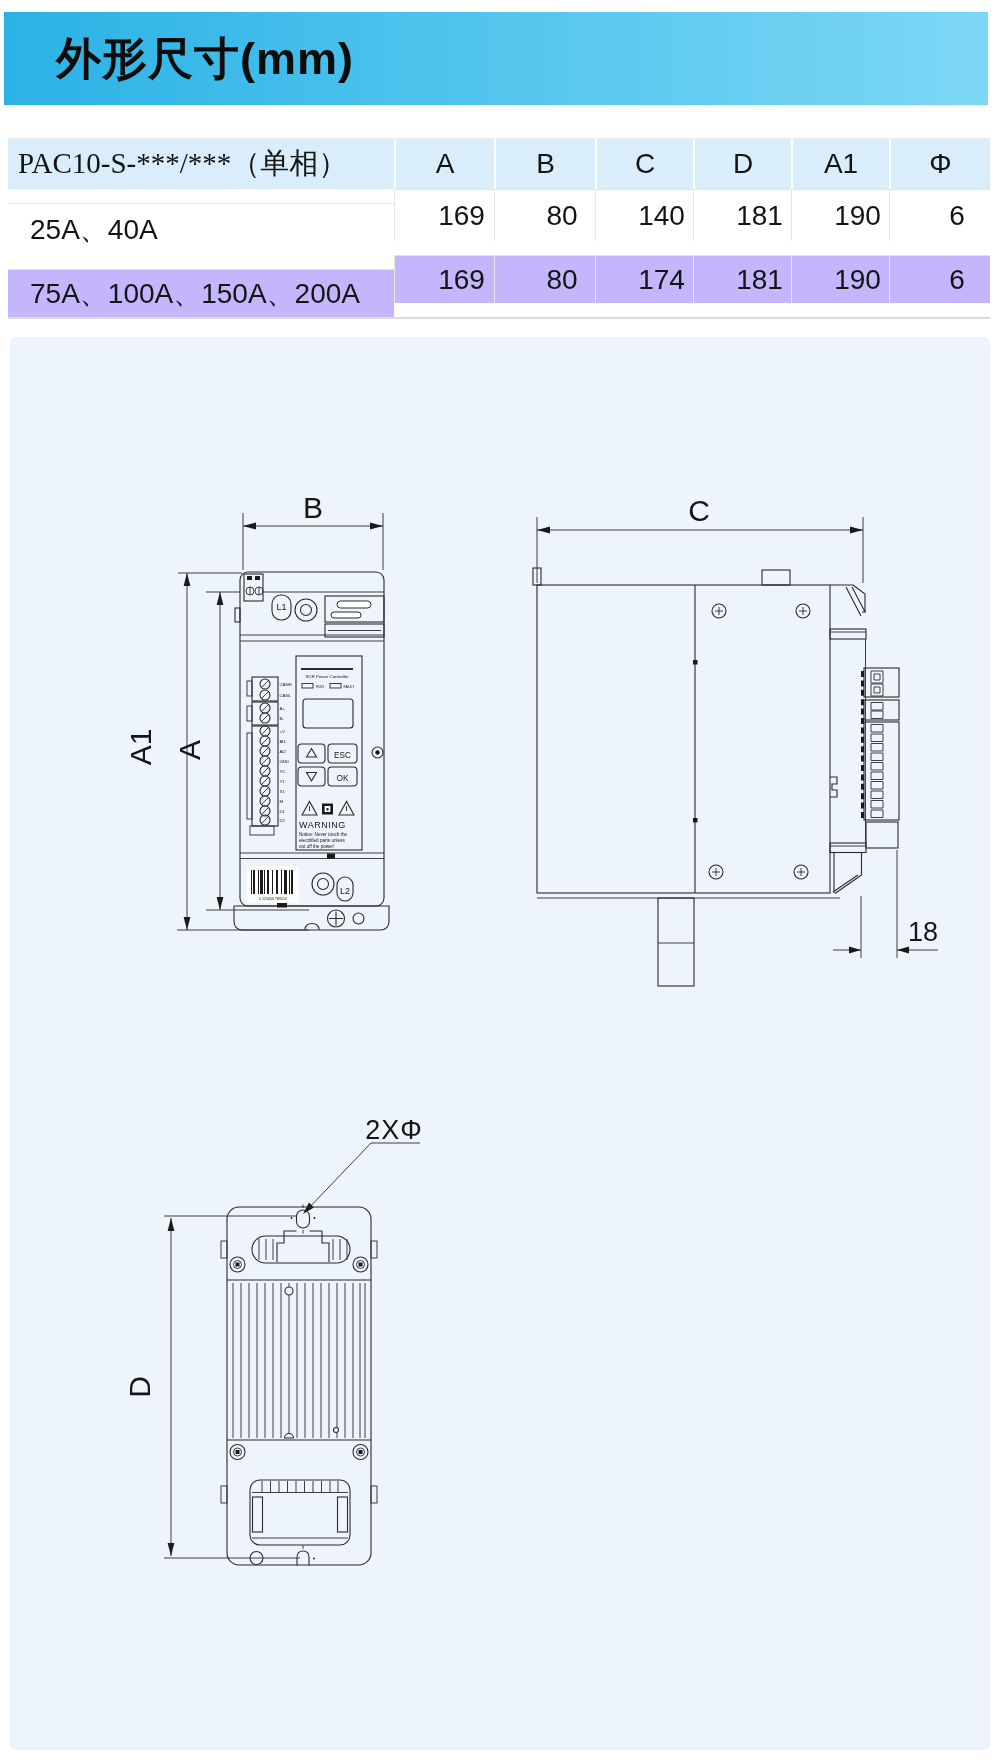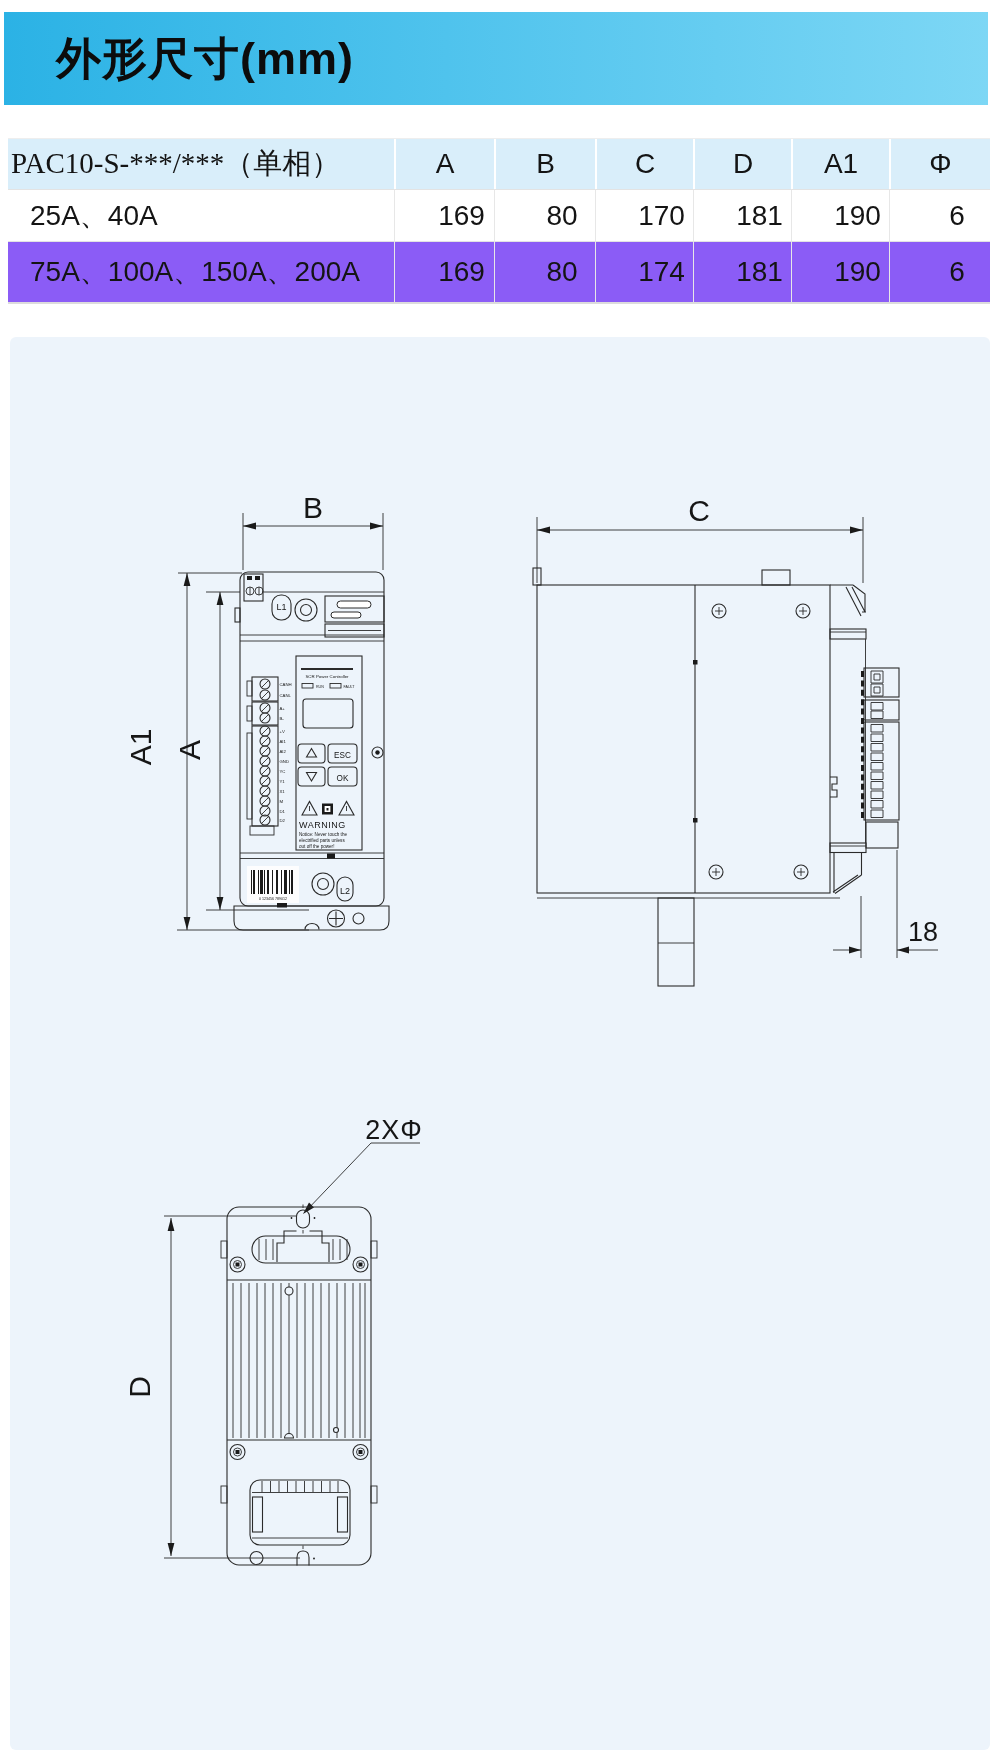--- a/index.html
+++ b/index.html
@@ -18,25 +18,25 @@
   }
   
   .dtable { position:absolute; left:8px; top:138px; width:982px; border-bottom:2px solid #dcdcdc; border-top:1px solid #eeeeee; }
   .tr { display:flex; }
   .td { box-sizing:border-box; display:flex; align-items:center; justify-content:center;
         font-size:28px; color:#141414; }
   .c0 { width:386px; } .c1 { width:100px; } .c2 { width:101px; } .c3 { width:98px; }
   .c4 { width:98px; }  .c5 { width:98px; }  .c6 { width:101px; }
   .thead .td { background:#d9eefa; height:50px; border-left:2px solid #ffffff; }
   .thead .td.c0 { border-left:none; font-family:"Liberation Serif", serif; font-size:29px;
-                  justify-content:flex-start; padding-left:3px; white-space:nowrap; }
+                  justify-content:flex-start; padding-left:10px; white-space:nowrap; }
   .rbody .td { border-left:1px solid #e7e7e7; border-top:1px solid #e3e3e3;padding-left:34px; }
-  .rbody .td.c0 { border-left:none; justify-content:flex-start; padding-left:22px; }
+  .rbody .td.c0 { border-left:none; justify-content:flex-start; padding-left:22px;margin-top:14px; }
   .row1 .td { background:#ffffff; height:52px; }
-  .row2 .td { background:#8b5cf6; height:61px; }
+  .row2 .td { background:#c4b5fd; height:48px; }
   
   .panel { position:absolute; left:10px; top:337px; width:980px; height:1413px;
            background:#edf4fb; border-radius:6px; }
   svg.draw { position:absolute; left:10px; top:337px; width:980px; height:1413px; }
   svg .ln { fill:none; stroke:#2b2b2b; stroke-width:1.1; }
   svg .lt { fill:none; stroke:#2b2b2b; stroke-width:0.9; }
   svg .th { fill:none; stroke:#2b2b2b; stroke-width:2; }
   svg .fk { fill:#1a1a1a; stroke:none; }
   svg .wf { fill:#ffffff; stroke:#2b2b2b; stroke-width:1; }
   svg .bgf { fill:#edf4fb; stroke:#2b2b2b; stroke-width:1.1; }
@@ -57,21 +57,21 @@
     <div class="td c2">B</div>
     <div class="td c3">C</div>
     <div class="td c4">D</div>
     <div class="td c5">A1</div>
     <div class="td c6">Φ</div>
   </div>
   <div class="tr rbody row1">
     <div class="td c0">25A、40A</div>
     <div class="td c1">169</div>
     <div class="td c2">80</div>
-    <div class="td c3">170</div>
+    <div class="td c3">140</div>
     <div class="td c4">181</div>
     <div class="td c5">190</div>
     <div class="td c6">6</div>
   </div>
   <div class="tr rbody row2">
     <div class="td c0">75A、100A、150A、200A</div>
     <div class="td c1">169</div>
     <div class="td c2">80</div>
     <div class="td c3">174</div>
     <div class="td c4">181</div>

